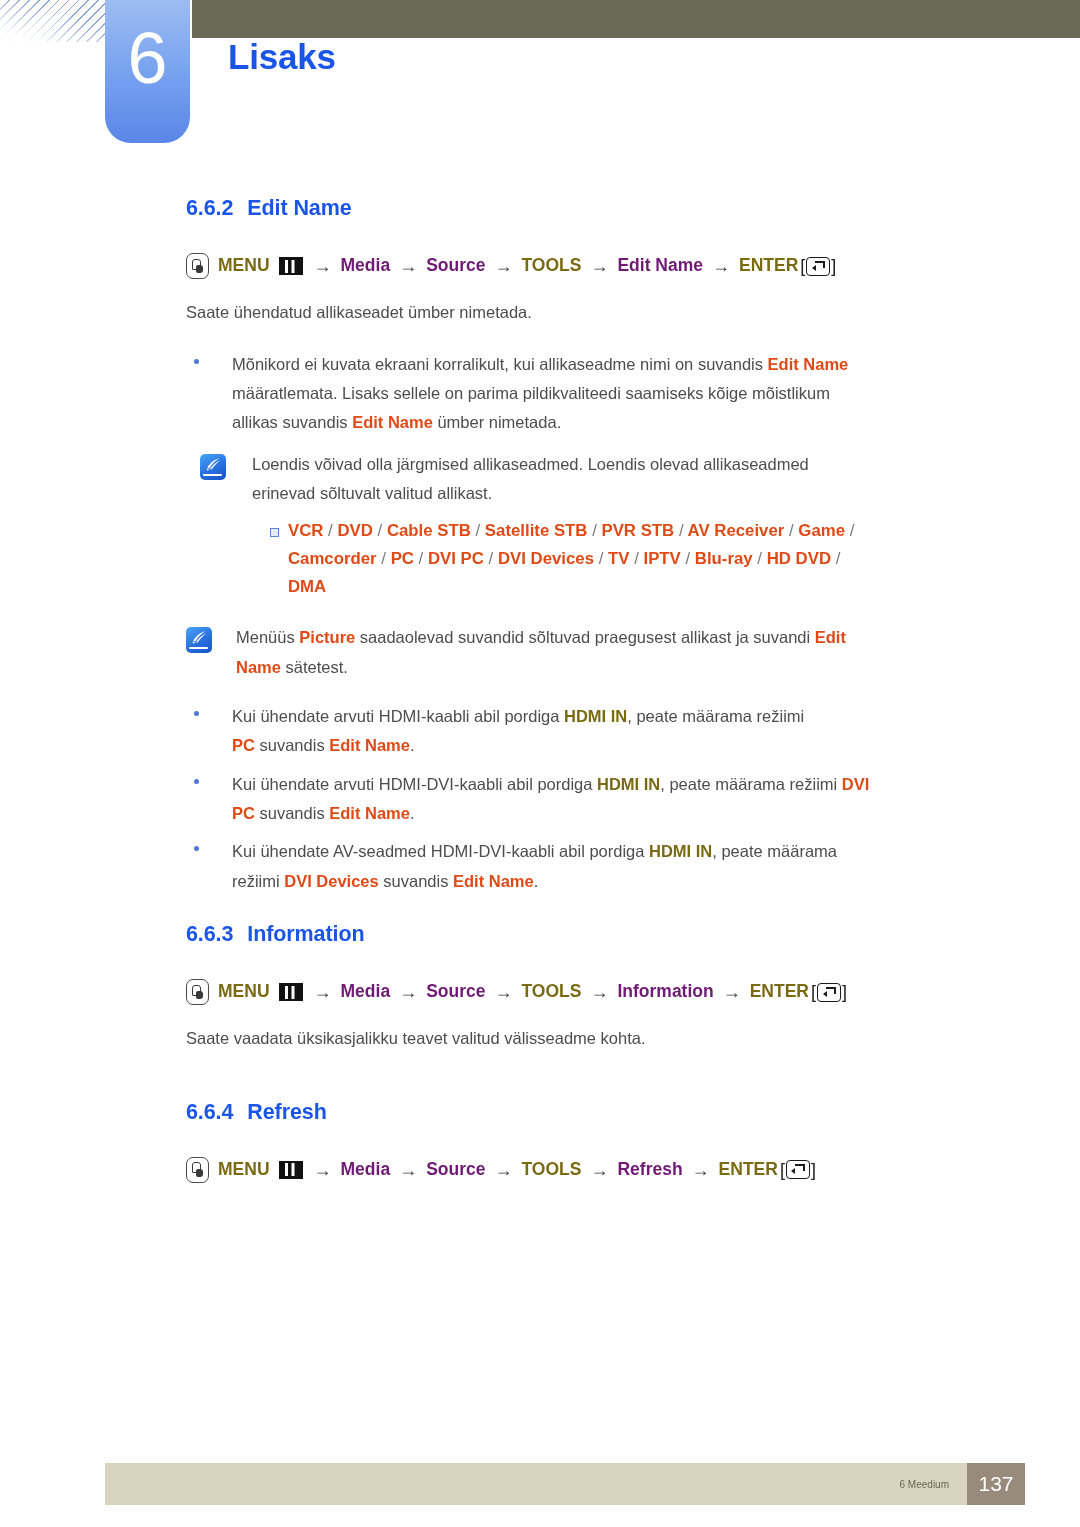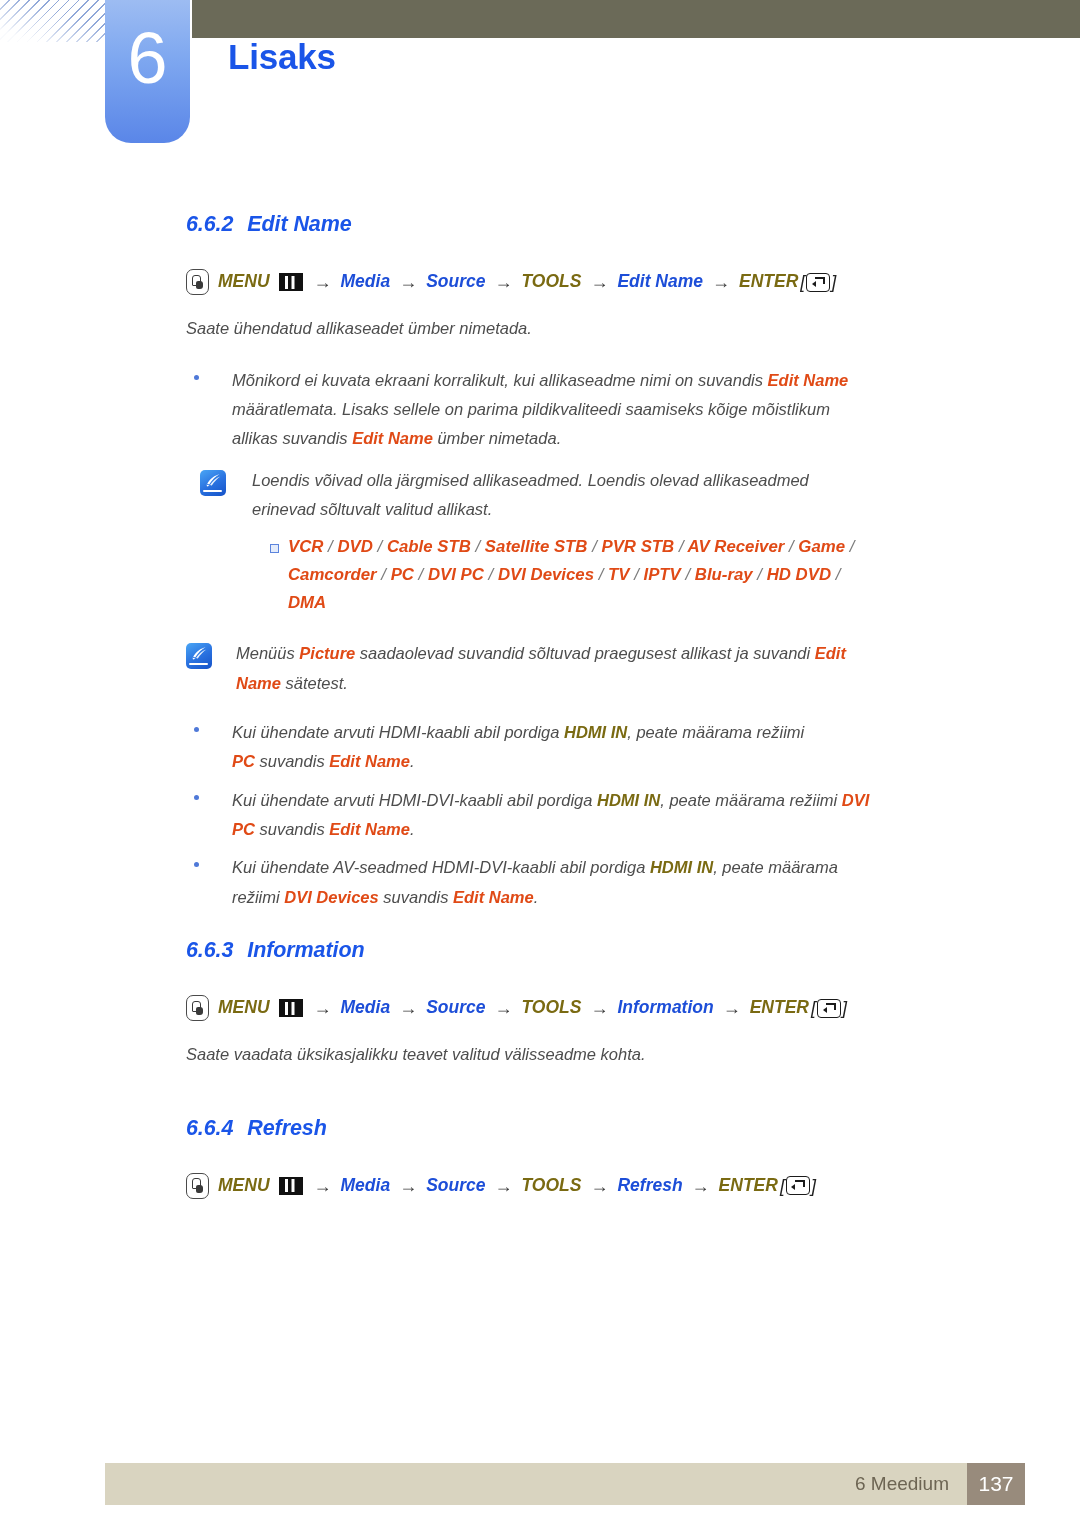--- a/index.html
+++ b/index.html
@@ -74,23 +74,22 @@
     color: #1a55e8;
     font-size: 35px;
     font-weight: bold;
     letter-spacing: -0.2px;
   }
 
   
   .content {
     position: absolute;
     left: 0;
-    top: 212px;
+    top: 196px;
     width: 928px;
-    font-style: italic;
   }
 
   .section-head {
     margin: 0 0 0 186px;
     color: #1a55e8;
     font-size: 21.5px;
     font-weight: bold;
     letter-spacing: -0.1px;
   }
   .section-head .num { margin-right: 14px; }
@@ -106,21 +105,21 @@
     line-height: 1;
     white-space: nowrap;
   }
   .menu-path .seg { margin: 0 2px; text-align: center; }
   .menu-path .arrow {
     color: #3b3b3b;
     font-weight: normal;
     margin: 0 7px;
     font-size: 18px;
   }
-  .menu-path .red { color: #1d4ed8; }
+  .menu-path .red { color: #701a75; }
   .menu-path .olive { color: #7a6a12; }
   .menu-path .brk { color: #222; font-weight: normal; font-size: 18px; }
 
   
   .ico-hand {
     display: inline-block;
     width: 21px; height: 24px;
     border: 1.6px solid #4a4a4a;
     border-radius: 7px;
     position: relative;
@@ -293,21 +292,21 @@
     left: 105px;
     bottom: 22px;
     width: 920px;
     height: 42px;
     background: #d9d4c0;
     display: flex;
     align-items: center;
     justify-content: flex-end;
   }
   .footer-label {
-    font-size: 19px;
+    font-size: 10px;
     color: #6d6553;
     margin-right: 18px;
     font-weight: normal;
   }
   .footer-page {
     width: 58px;
     height: 42px;
     background: #988b7c;
     color: #ffffff;
     font-size: 21px;

